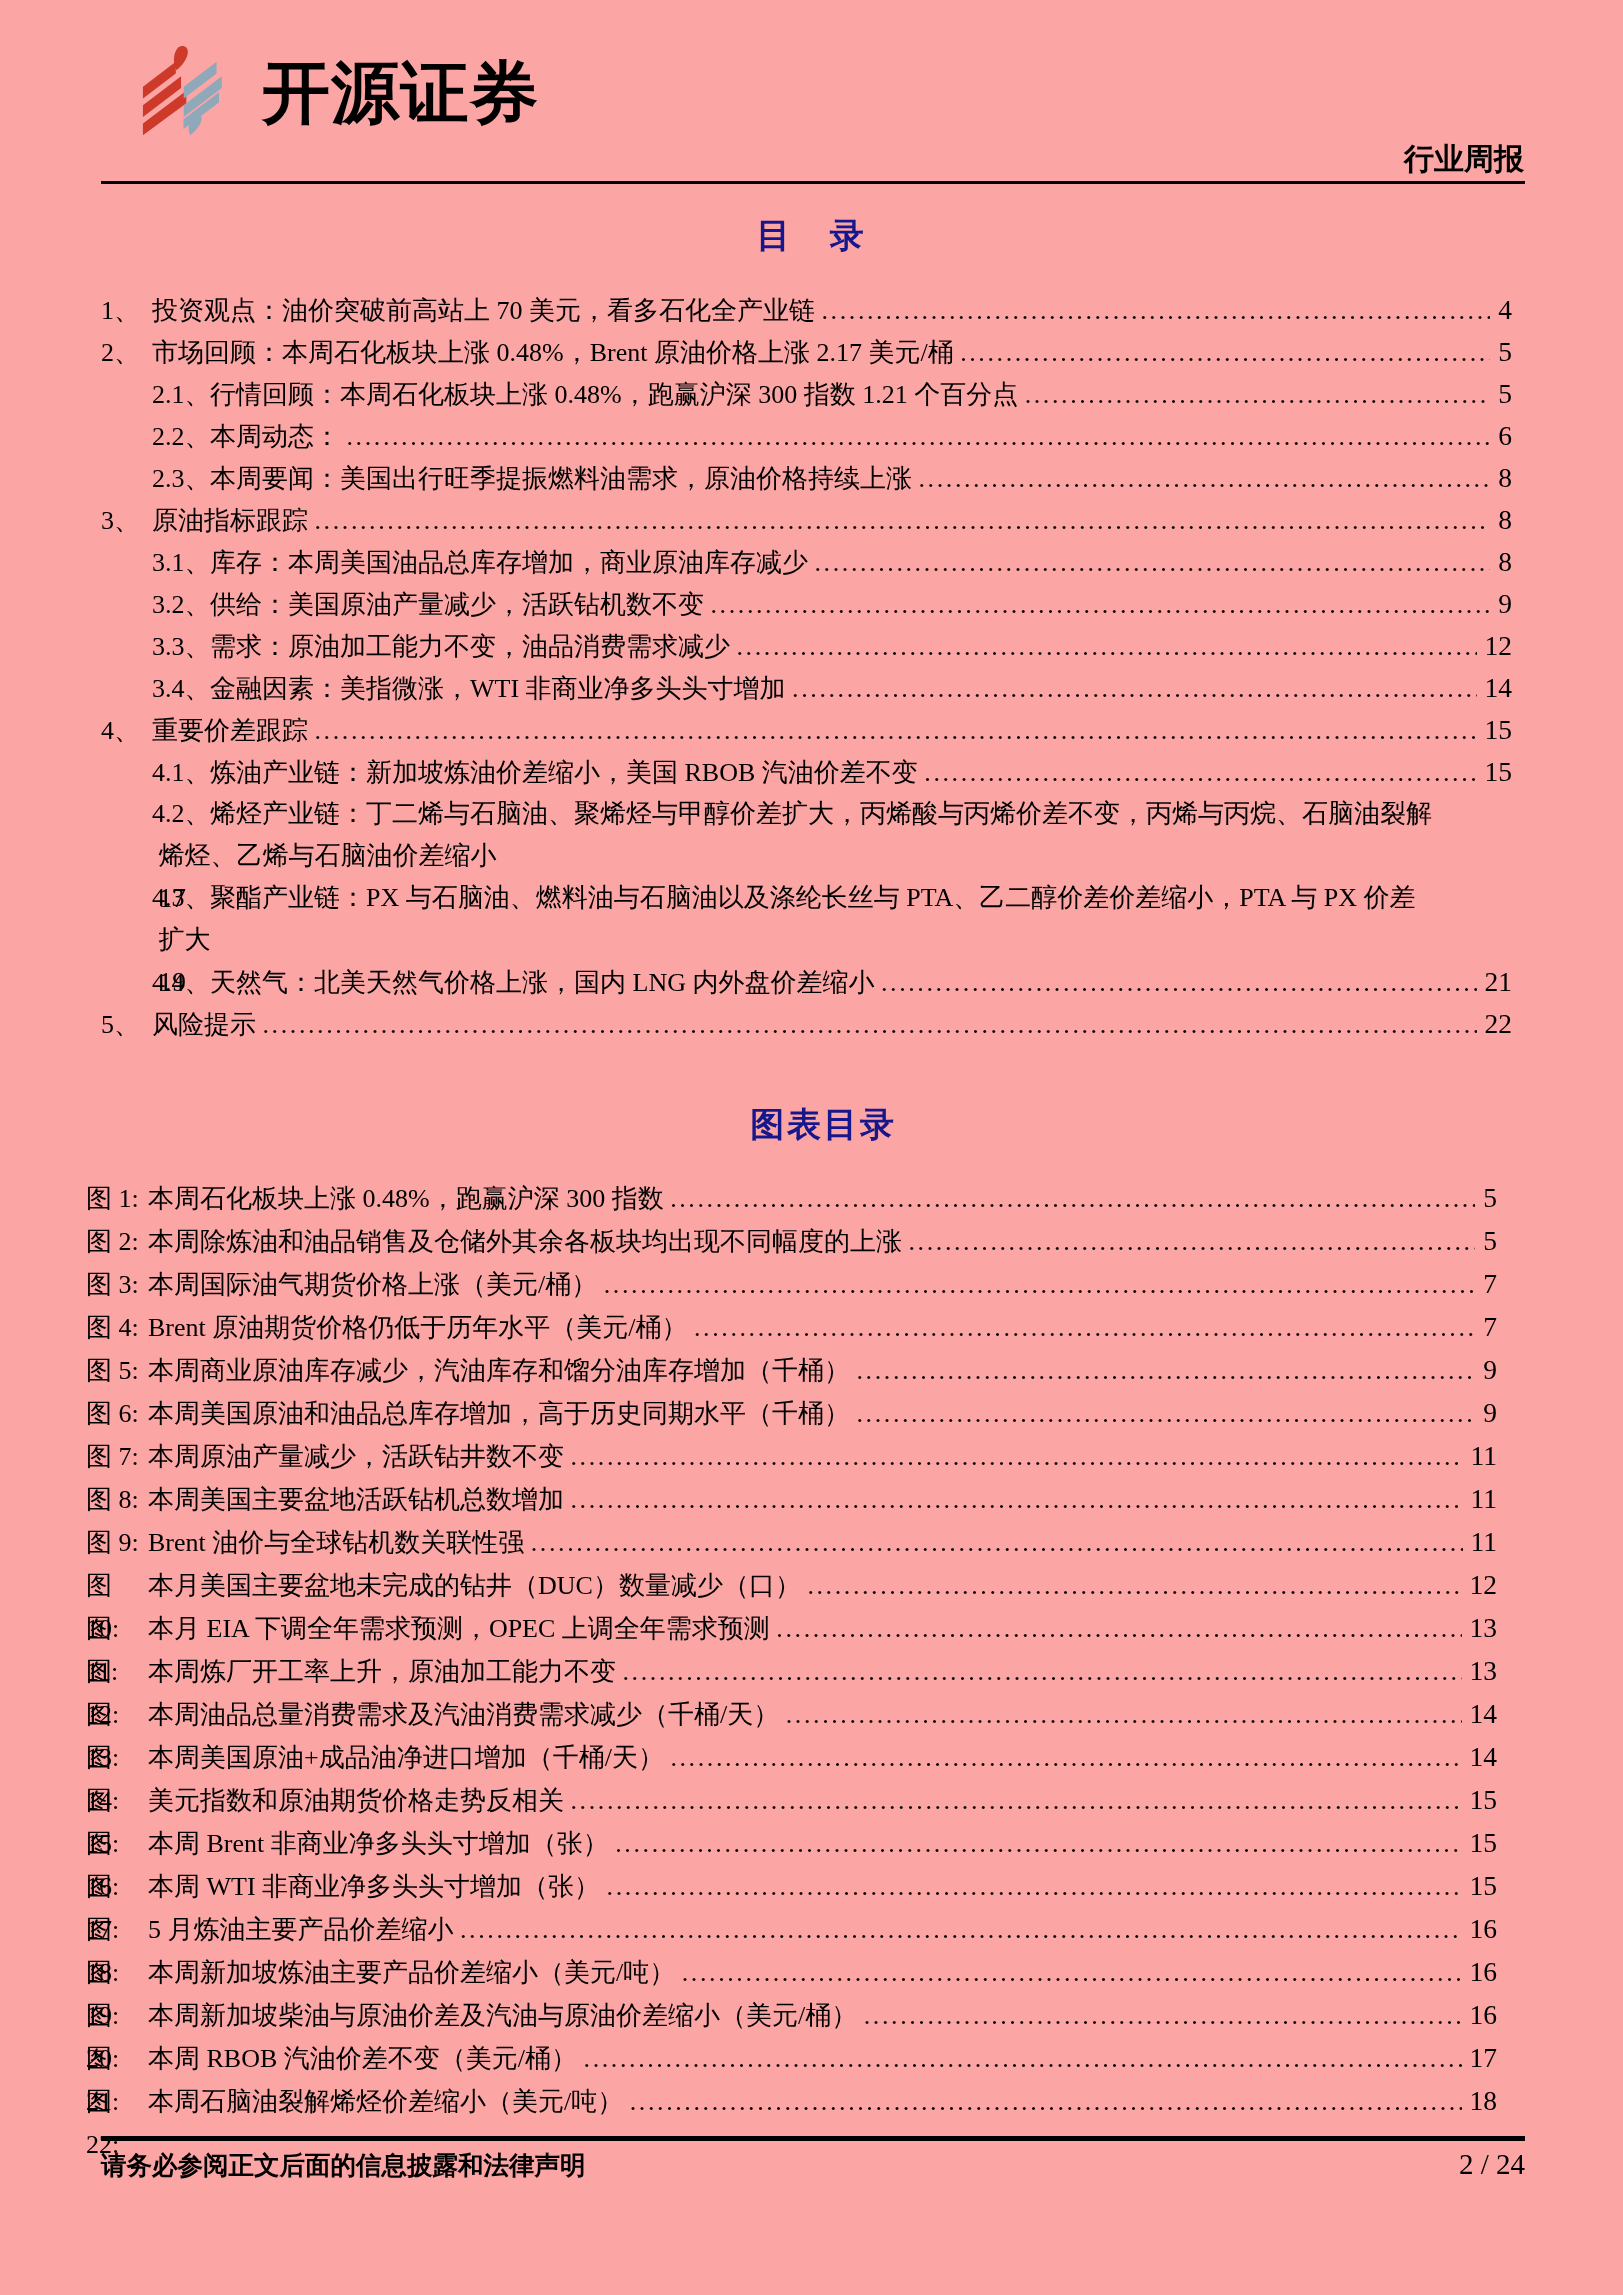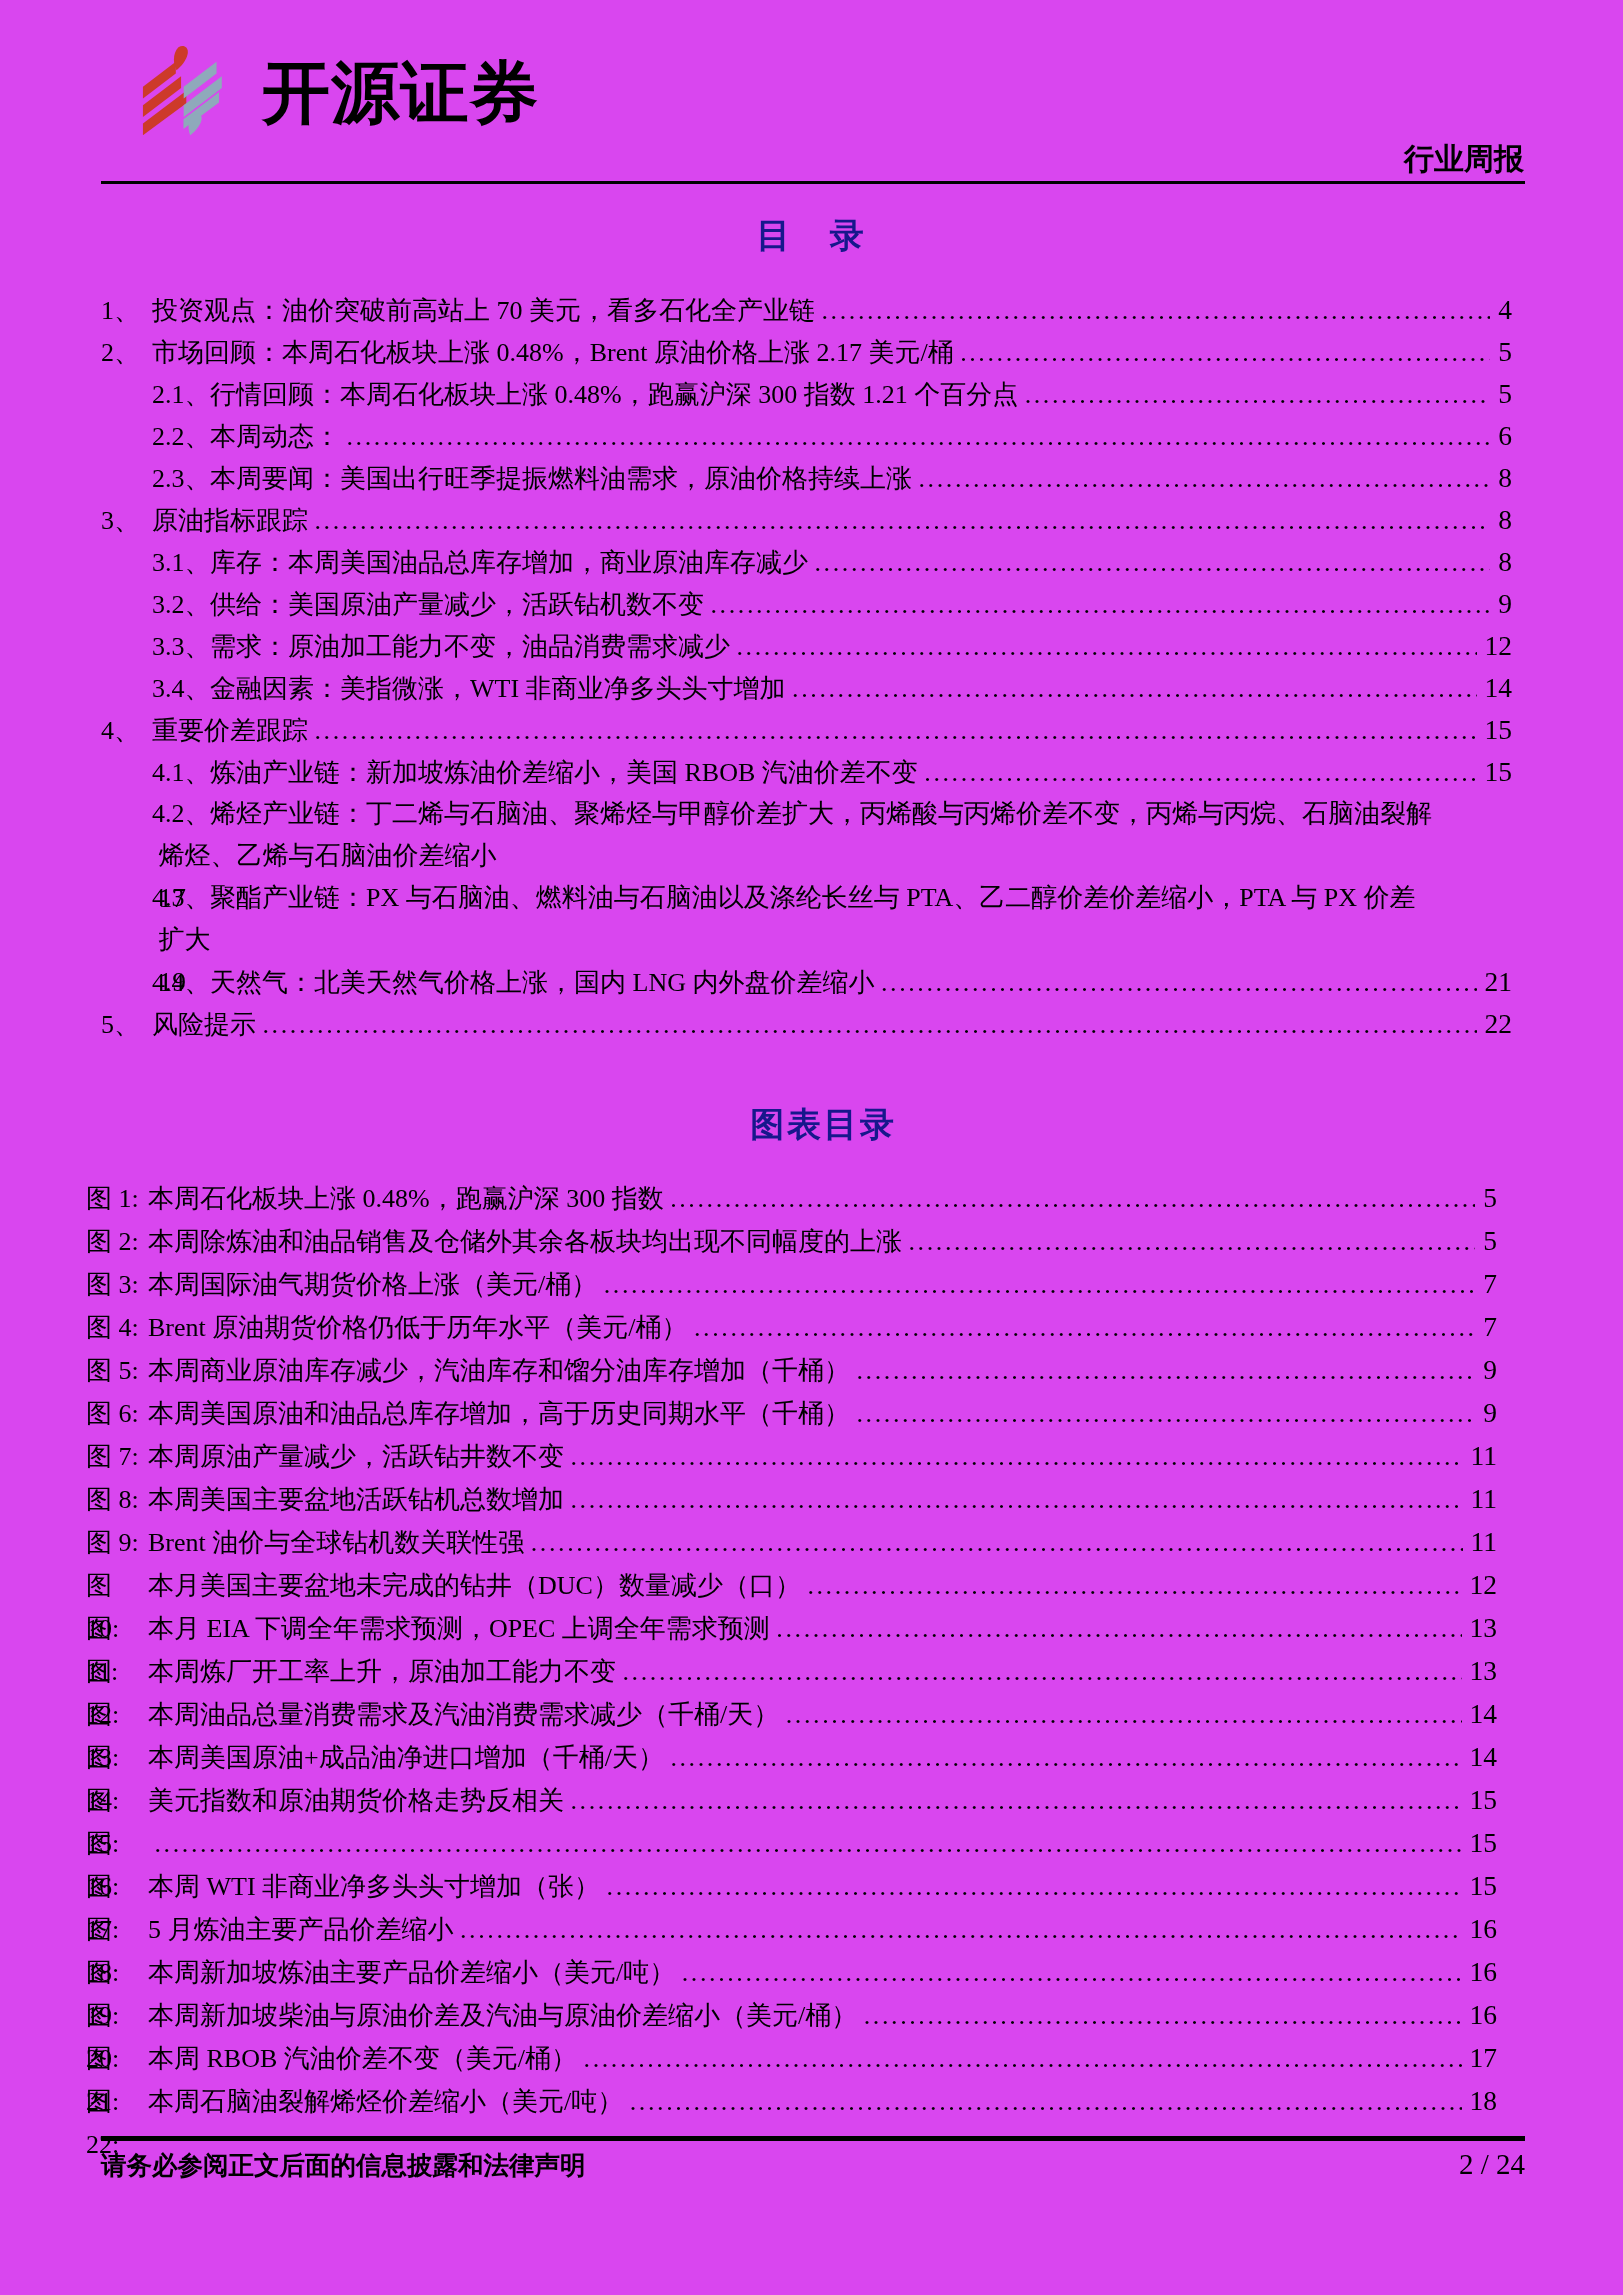--- a/index.html
+++ b/index.html
@@ -1,19 +1,19 @@
 <!DOCTYPE html>
 <html style="font-size:10.5px"><head>
 <meta charset="utf-8">
 <style>
   html,body { margin:0; padding:0; background:#e8e8e8; }
   .page {
     position:relative;
     width:1623px; height:2295px;
-    background:#d946ef;
+    background:#fca5a5;
     font-family:"Liberation Serif", serif;
     color:#000;
     overflow:hidden;
     margin:0 auto;
   }
 
   
   .logo { position:absolute; left:130px; top:46px; display:flex; align-items:center; gap:22px; }
   .logo svg { display:block; }
   .logo-text {
@@ -367,20 +367,21 @@
         <div class="line">
           <span class="num">图 15:</span>
           <span class="txt">美元指数和原油期货价格走势反相关</span>
           <span class="leader"></span>
           <span class="pg">15</span>
         </div>
       </div>
       <div class="fig-row">
         <div class="line">
           <span class="num">图 16:</span>
+          <span class="txt">本周 Brent 非商业净多头头寸增加（张）</span>
           <span class="leader"></span>
           <span class="pg">15</span>
         </div>
       </div>
       <div class="fig-row">
         <div class="line">
           <span class="num">图 17:</span>
           <span class="txt">本周 WTI 非商业净多头头寸增加（张）</span>
           <span class="leader"></span>
           <span class="pg">15</span>

